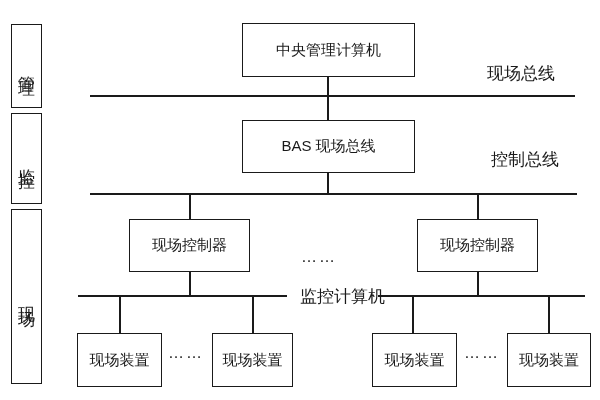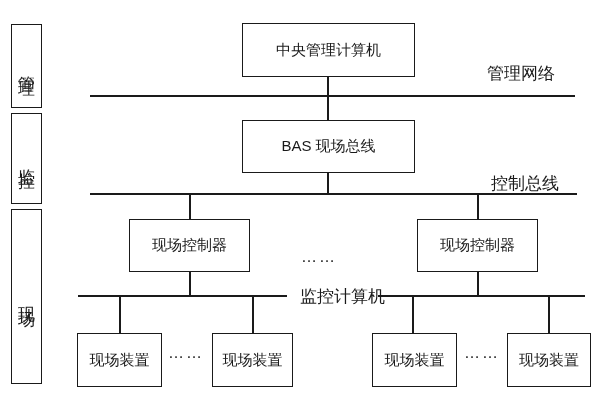--- a/index.html
+++ b/index.html
@@ -59,26 +59,26 @@
   <div class="layer-box" style="left:11px; top:113px; width:31px; height:91px;">
     <span class="layer-label">监控</span>
   </div>
   <div class="layer-box" style="left:11px; top:209px; width:31px; height:175px;">
     <span class="layer-label">现场</span>
   </div>
 
   <div class="node" style="left:242px; top:23px; width:173px; height:54px;">中央管理计算机</div>
 
   <div class="hline" style="left:90px; top:95px; width:485px;"></div>
-  <div class="bus-label" style="left:487px; top:62px;">管理网络</div>
+  <div class="bus-label" style="left:487px; top:62px;">现场总线</div>
 
   <div class="node" style="left:242px; top:120px; width:173px; height:53px;">BAS 现场总线</div>
 
   <div class="hline" style="left:90px; top:193px; width:487px;"></div>
-  <div class="bus-label" style="left:491px; top:172px;">控制总线</div>
+  <div class="bus-label" style="left:491px; top:148px;">控制总线</div>
 
   <div class="node" style="left:129px; top:219px; width:121px; height:53px;">现场控制器</div>
   <div class="node" style="left:417px; top:219px; width:121px; height:53px;">现场控制器</div>
   <div class="dots" style="left:301px; top:248px;">……</div>
 
   <div class="hline" style="left:78px; top:295px; width:209px;"></div>
   <div class="bus-label" style="left:300px; top:285px;">监控计算机</div>
   <div class="hline" style="left:378px; top:295px; width:207px;"></div>
 
   <div class="node" style="left:77px; top:333px; width:85px; height:54px;">现场装置</div>

